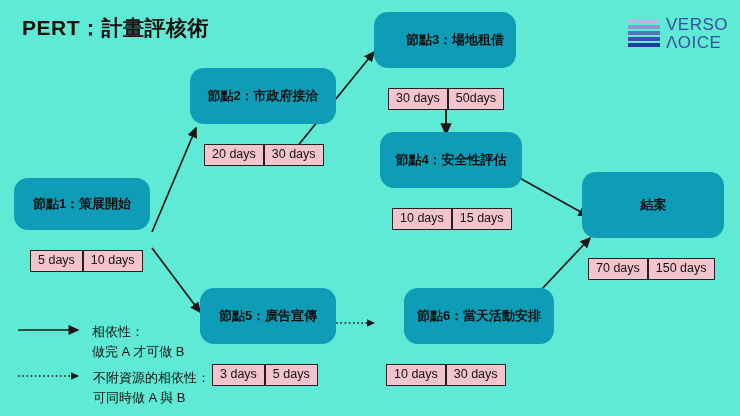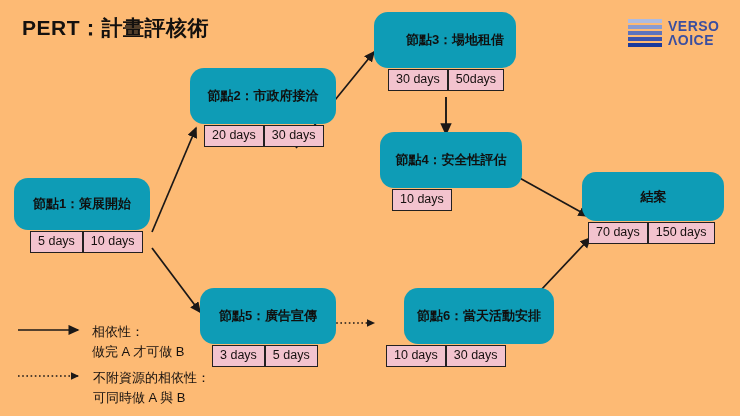--- a/index.html
+++ b/index.html
@@ -10,21 +10,21 @@
     background: #eae7e4;
     font-family: "Liberation Sans", "DejaVu Sans", sans-serif;
     overflow: hidden;
     position: relative;
   }
 
   #canvas {
     position: relative;
     width: 740px;
     height: 416px;
-    background: #fdba74;
+    background: #5eead4;
   }
 
   
   #title {
     position: absolute;
     left: 22px;
     top: 14px;
     font-size: 21px;
     font-weight: bold;
     color: #14110f;
@@ -49,22 +49,22 @@
     gap: 2px;
     width: 34px;
   }
   #logo-bars i { display: block; height: 4px; width: 100%; }
   #logo-words {
     display: flex;
     flex-direction: column;
     line-height: 1.0;
   }
   .logo-word {
-    font-size: 14px;
-    font-weight: bold;
+    font-size: 17px;
+    font-weight: normal;
     letter-spacing: 0.5px;
     color: #3a4ea0;
   }
   .logo-word.flip { transform: scaleY(-1); }
 
   
   #edges {
     position: absolute;
     left: 0; top: 0;
     width: 740px; height: 416px;
@@ -83,21 +83,21 @@
     justify-content: center;
     color: #10100f;
     font-size: 13px;
     font-weight: bold;
     text-align: center;
     padding: 0 8px;
     white-space: nowrap;
   }
   .node-days {
     display: flex;
-    margin-top: 1px;
+    margin-top: 20px;
     margin-left: 22px;
     width: fit-content;
   }
   .day-cell {
     background: #f3c3ce;
     border: 1.5px solid #232020;
     font-size: 12.5px;
     color: #16100f;
     padding: 2px 7px 3px 7px;
     text-align: center;
@@ -125,21 +125,21 @@
 
   #node-5 { left: 200px; top: 288px; }
   #node-5 .node-box { width: 136px; height: 56px; }
   #node-5 .node-days { margin-left: 12px; }
 
   #node-6 { left: 376px; top: 288px; }
   #node-6 .node-box { width: 150px; height: 56px; margin-left: 28px; }
   #node-6 .node-days { margin-left: 10px; }
 
   #node-7 { left: 582px; top: 172px; }
-  #node-7 .node-box { width: 142px; height: 49px; padding-left: 9px; }
+  #node-7 .node-box { width: 142px; height: 66px; padding-left: 9px; }
   #node-7 .node-days { margin-left: 6px; }
 
   
   .legend-row {
     position: absolute;
     display: flex;
     align-items: flex-start;
     gap: 10px;
   }
   #legend-solid { left: 16px; top: 322px; }
@@ -237,20 +237,21 @@
       <span class="day-cell">50days</span>
     </div>
   </div>
 
   <div class="node" id="node-4">
     <div class="node-box">
       <span>節點4：安全性評估</span>
     </div>
     <div class="node-days">
       <span class="day-cell">10 days</span>
+      <span class="day-cell">15 days</span>
     </div>
   </div>
 
   <div class="node" id="node-5">
     <div class="node-box">
       <span>節點5：廣告宣傳</span>
     </div>
     <div class="node-days">
       <span class="day-cell">3 days</span>
       <span class="day-cell">5 days</span>

